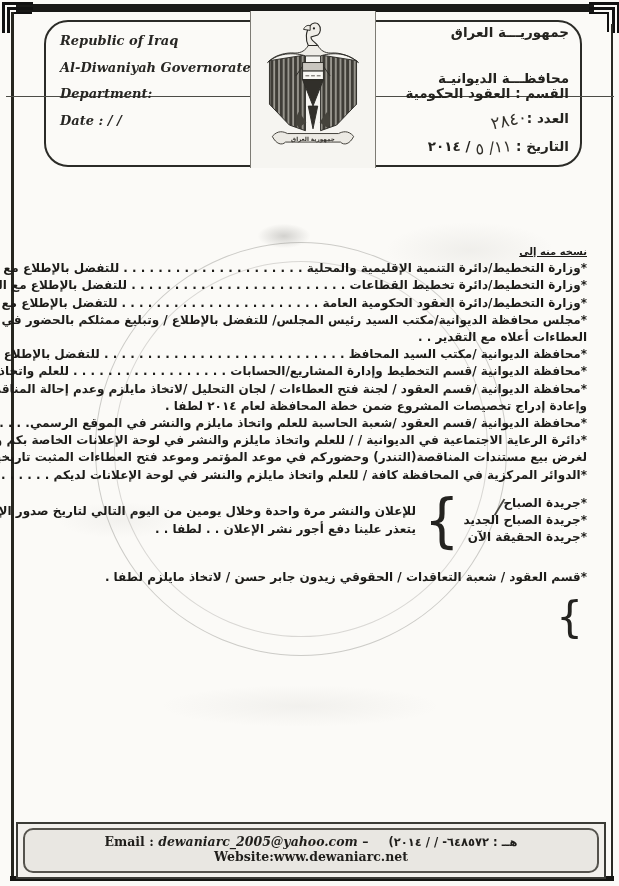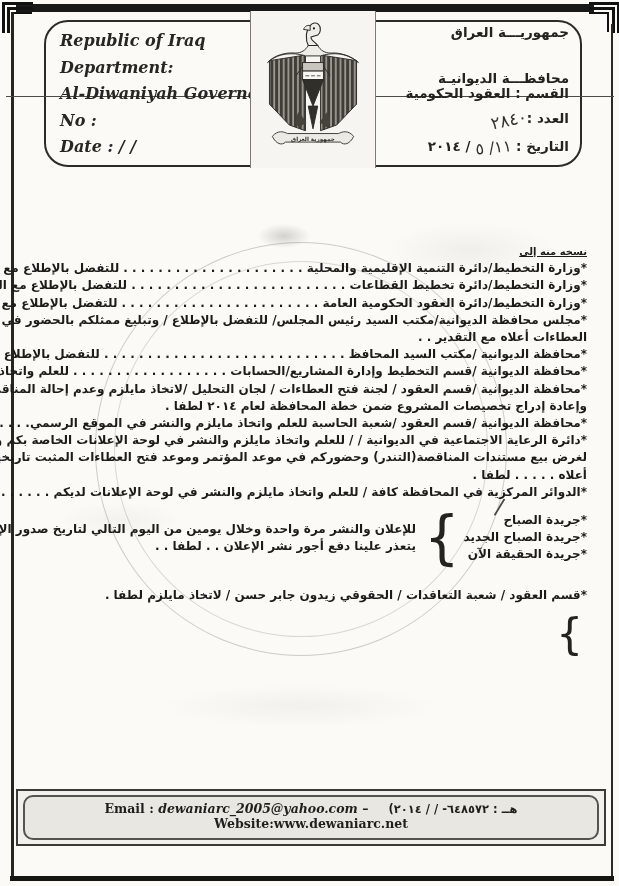--- a/index.html
+++ b/index.html
@@ -26,21 +26,21 @@
   .wm2{position:absolute;left:114px;top:261px;width:372px;height:374px;border:1px solid rgba(118,117,112,0.26);border-radius:50%;}
   .wmorn{position:absolute;left:258px;top:224px;width:52px;height:24px;
          background:radial-gradient(ellipse at center, rgba(105,104,100,0.28), rgba(0,0,0,0) 72%);}
   
   .header-box{position:absolute;left:44px;top:20px;width:534px;height:143px;border:2px solid #2b2b27;border-radius:24px;}
   .hrule{position:absolute;left:6px;top:96px;width:608px;height:1px;background:#4c4c47;}
   .emblem-panel{position:absolute;left:250px;top:11px;width:124px;height:157px;background:#f6f5f1;
                 border-left:1px solid #7d7b74;border-right:1px solid #7d7b74;}
   .emblem-panel svg{position:absolute;left:9px;top:8px;}
   .hdr-en{position:absolute;left:60px;top:28px;font-family:"DejaVu Serif",serif;font-style:italic;font-weight:700;
-          font-size:16px;color:#272623;line-height:26.5px;white-space:nowrap;}
+          font-size:13px;color:#272623;line-height:26.5px;white-space:nowrap;}
   .hdr-ar{position:absolute;right:50px;top:24px;direction:rtl;text-align:right;font-weight:700;
           font-size:13.5px;color:#24231f;}
   .hdr-ar .hl{position:absolute;right:0;white-space:nowrap;}
   .hl-country{top:0px;}
   .hl-gov{top:46px;}
   .hl-dept{top:61px;}
   .hl-num{top:83px;}
   .hl-date{top:112px;}
   .hand{display:inline-block;font-weight:400;color:#34322c;}
   .hand-num{font-size:17px;letter-spacing:2px;transform:rotate(-12deg) translateY(3px);margin-left:6px;}
@@ -55,21 +55,21 @@
   .g2{margin:13px 0 2px;}
   .g-names{flex:0 0 auto;}
   .brace{direction:ltr;unicode-bidi:bidi-override;font-weight:400;line-height:0.85;color:#242320;flex:0 0 auto;}
   .b1{font-size:56px;margin:0 4px 0 8px;transform:scaleY(1.05);}
   .b2{font-size:42px;margin:0 4px 0 8px;}
   .g-note{flex:1 1 auto;text-align:right;}
   .solo-contracts{margin-top:23px;}
   .solo-board{margin-top:13px;}
   .hand-slash{position:absolute;left:496px;top:494px;font-size:22px;font-weight:400;color:#4a4842;transform:rotate(14deg);}
   
-  .footer-outer{position:absolute;left:16px;top:789px;width:586px;height:53px;border:2px solid #3b3b36;background:#f2f0ec;}
+  .footer-outer{position:absolute;left:16px;top:822px;width:586px;height:53px;border:2px solid #3b3b36;background:#f2f0ec;}
   .footer-box{position:absolute;left:5px;top:4px;right:5px;bottom:4px;border:2px solid #55534d;border-radius:10px;
               background:#e9e7e2;text-align:center;font-family:"DejaVu Serif",serif;font-weight:700;
               font-size:12.5px;color:#201f1c;}
   .f-line1{margin-top:4px;white-space:nowrap;}
   .f-line1 .email-val{font-style:italic;}
   .phone{direction:rtl;unicode-bidi:embed;margin-left:20px;font-family:"DejaVu Sans",sans-serif;font-size:11.5px;}
   .f-line2{margin-top:0px;}
 </style>
 </head>
 <body>
@@ -89,23 +89,22 @@
 
   <div class="wm1"></div>
   <div class="wm2"></div>
   <div class="wmorn"></div>
 
   <div class="header-box"></div>
   <div class="hrule"></div>
 
   <div class="hdr-en">
     <div>Republic of Iraq</div>
+    <div>Al-Diwaniyah Governorate</div>
     <div>Department:</div>
-    <div>Al-Diwaniyah Governorate</div>
-    <div>No :</div>
     <div>Date :      /      /</div>
   </div>
 
   <div class="emblem-panel">
     <svg viewBox="0 0 110 150" width="106" height="142">
       <defs>
         <pattern id="wp" width="5" height="6" patternUnits="userSpaceOnUse">
           <rect width="5" height="6" fill="#3f3d37"></rect>
           <rect x="3.4" width="1.3" height="6" fill="#c7c4bc"></rect>
         </pattern>
@@ -152,21 +151,20 @@
         <div class="body-line">*وزارة التخطيط/دائرة العقود الحكومية العامة . . . . . . . . . . . . . . . . . . . . . . . للتفضل بالإطلاع مع التقدير . .</div>
         <div class="body-line">*مجلس محافظة الديوانية/مكتب السيد رئيس المجلس/ للتفضل بالإطلاع / وتبليغ ممثلكم بالحضور في موعد فتح</div>
         <div class="body-line">العطاءات أعلاه مع التقدير . .</div>
         <div class="body-line">*محافظة الديوانية /مكتب السيد المحافظ . . . . . . . . . . . . . . . . . . . . . . . . . . . . للتفضل بالإطلاع مع التقدير . .</div>
         <div class="body-line">*محافظة الديوانية /قسم التخطيط وإدارة المشاريع/الحسابات . . . . . . . . . . . . . . . . . . للعلم واتخاذ مايلزم لطفا.</div>
         <div class="body-line">*محافظة الديوانية /قسم العقود / لجنة فتح العطاءات / لجان التحليل /لاتخاذ مايلزم وعدم إحالة المناقصة إلا بعد أقرار الموازنة</div>
         <div class="body-line">وإعادة إدراج تخصيصات المشروع ضمن خطة المحافظة لعام ٢٠١٤ لطفا .</div>
         <div class="body-line">*محافظة الديوانية /قسم العقود /شعبة الحاسبة للعلم واتخاذ مايلزم والنشر في الموقع الرسمي. . . . لطفا .</div>
         <div class="body-line">*دائرة الرعاية الاجتماعية في الديوانية / / للعلم واتخاذ مايلزم والنشر في لوحة الإعلانات الخاصة بكم وإرسال ممثلكم</div>
         <div class="body-line">لغرض بيع  مستندات المناقصة(التندر) وحضوركم في موعد المؤتمر وموعد فتح العطاءات المثبت تاريخهما</div>
-        <div class="body-line">أعلاه . . . . . لطفا .</div>
         <div class="body-line">*الدوائر المركزية في المحافظة كافة / للعلم واتخاذ مايلزم والنشر في لوحة الإعلانات لديكم . . . . . . . . . . . . . لطفاً.</div>
       </div>
 
     <div class="group g1">
       <div class="g-names">
           <div class="body-line">*جريدة الصباح</div>
           <div class="body-line">*جريدة الصباح الجديد</div>
           <div class="body-line">*جريدة الحقيقة الآن</div>
         </div>
       <span class="brace b1">{</span>

